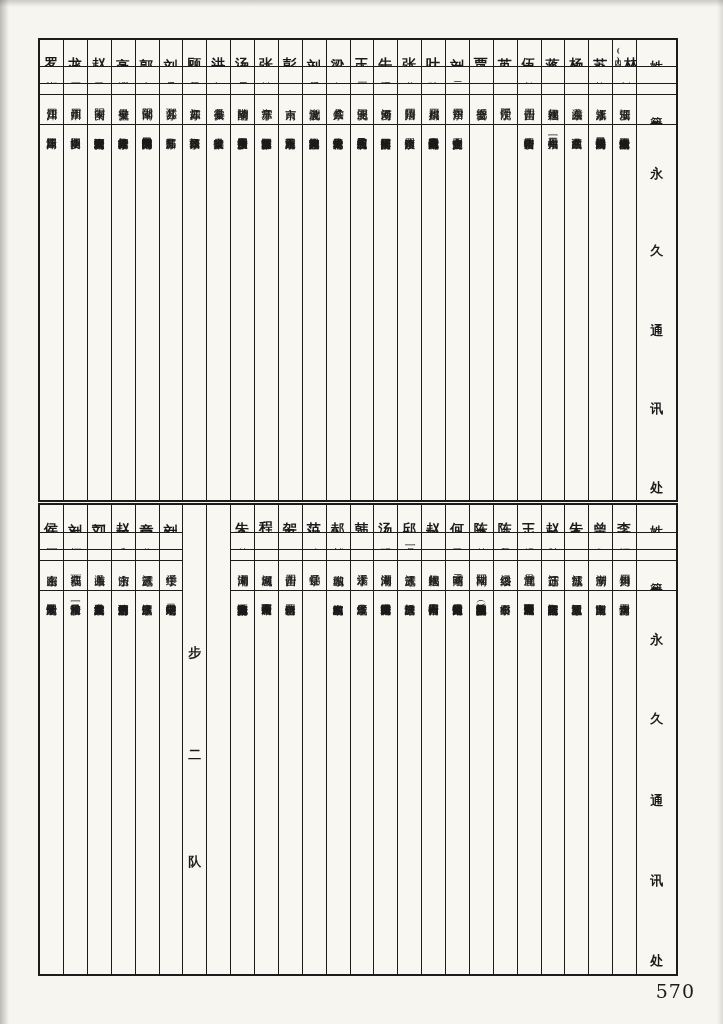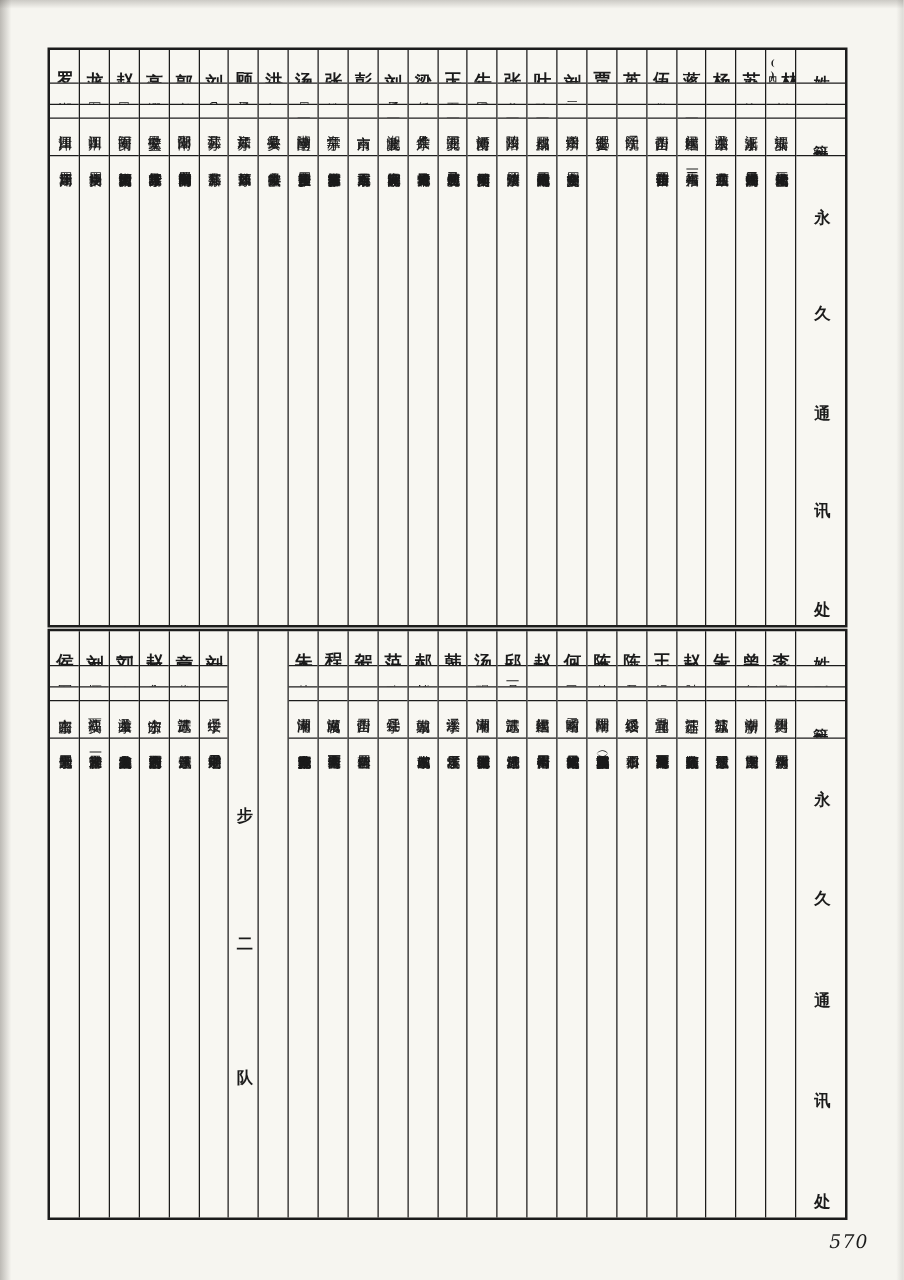--- a/index.html
+++ b/index.html
@@ -67,21 +67,21 @@
   .col.header .c-alias>span{font-size:12px;padding:6px 0;}
   .col.header .c-age>span{font-size:11px;padding:2px 0;height:100%;}
   .col.header .c-origin>span{font-size:12px;padding:12px 0;}
   .col.header .c-addr>span{font-size:13px;padding:30px 0;}
 
   .c-full>span{height:210px;font-size:13px;font-weight:bold;
     text-align:justify;text-align-last:justify;}
 
   .page-num{
     position:absolute;right:28px;bottom:22px;
-    font-size:15px;letter-spacing:1px;color:#1b1b1b;font-style:italic;
+    font-size:19px;letter-spacing:1px;color:#1b1b1b;
   }
 </style>
 </head>
 <body>
 
 <div class="page">
   <div class="edge-left"></div>
   <div class="edge-top"></div>
   <div class="edge-right"></div>
 

